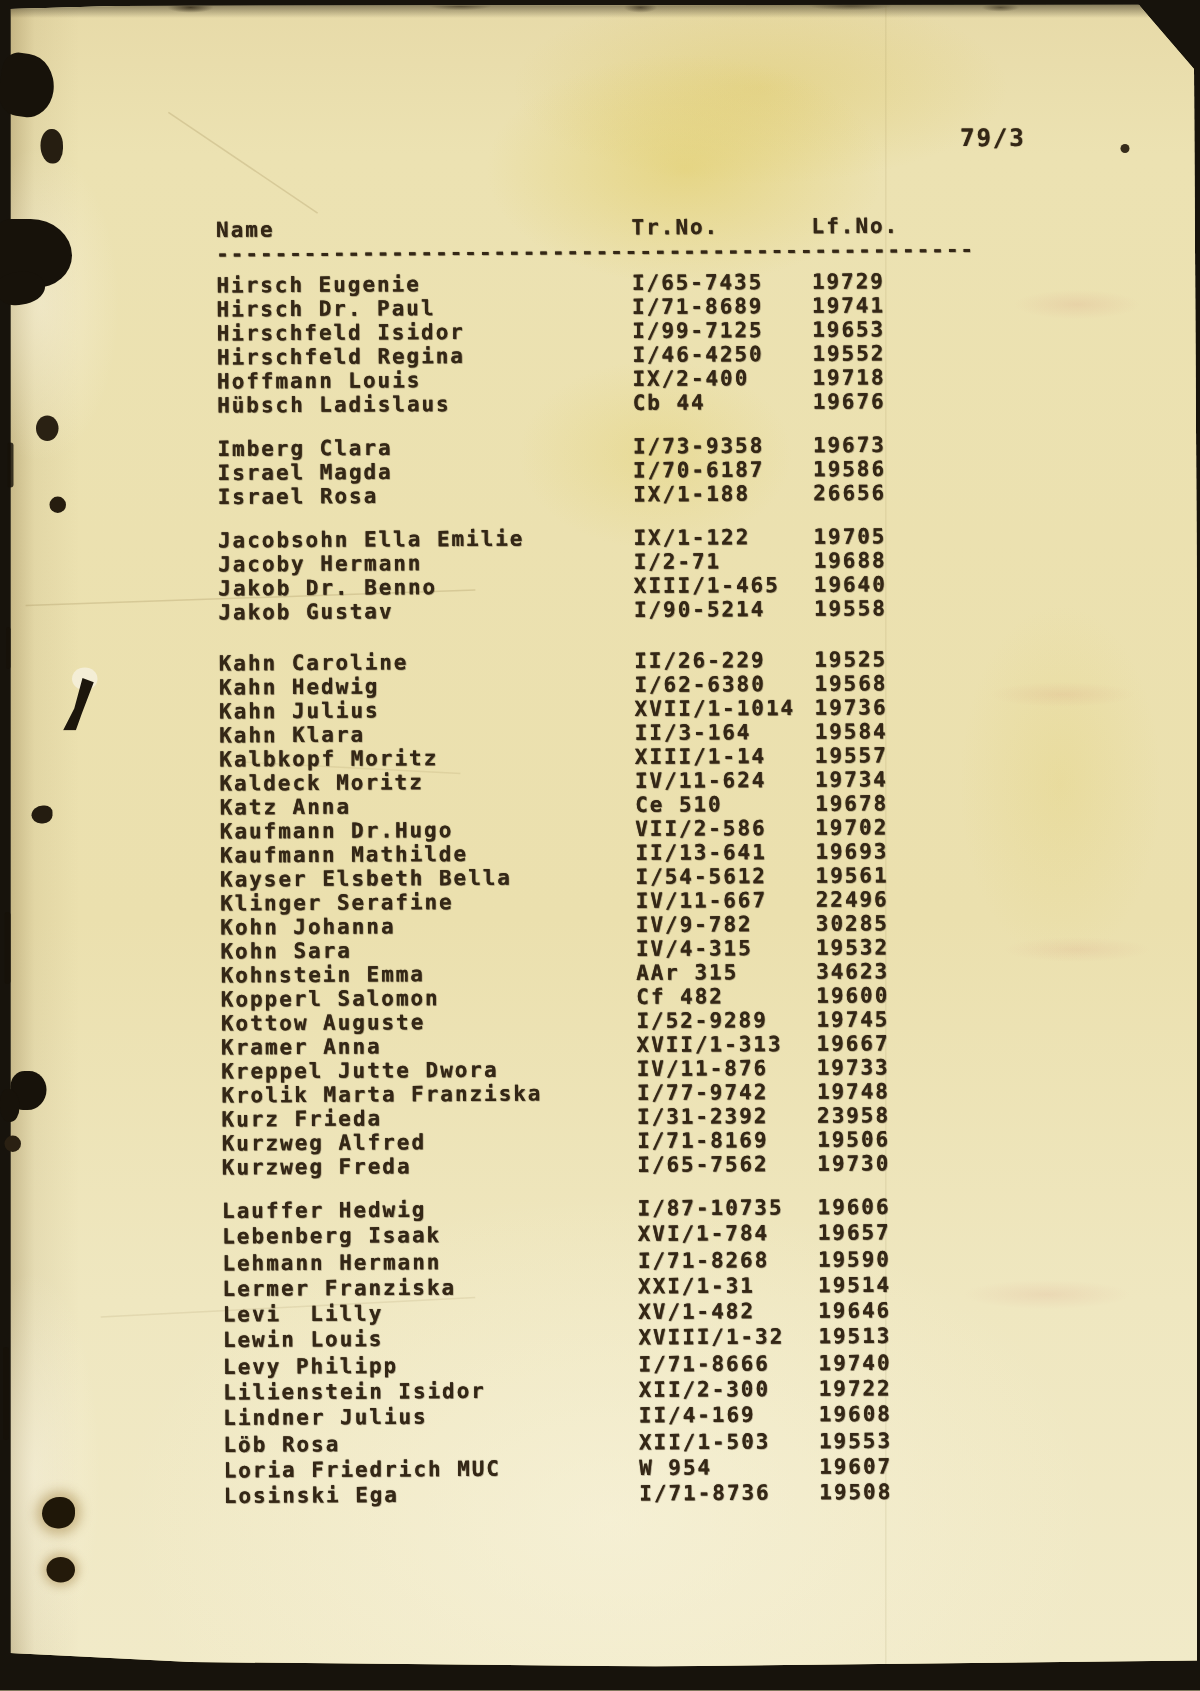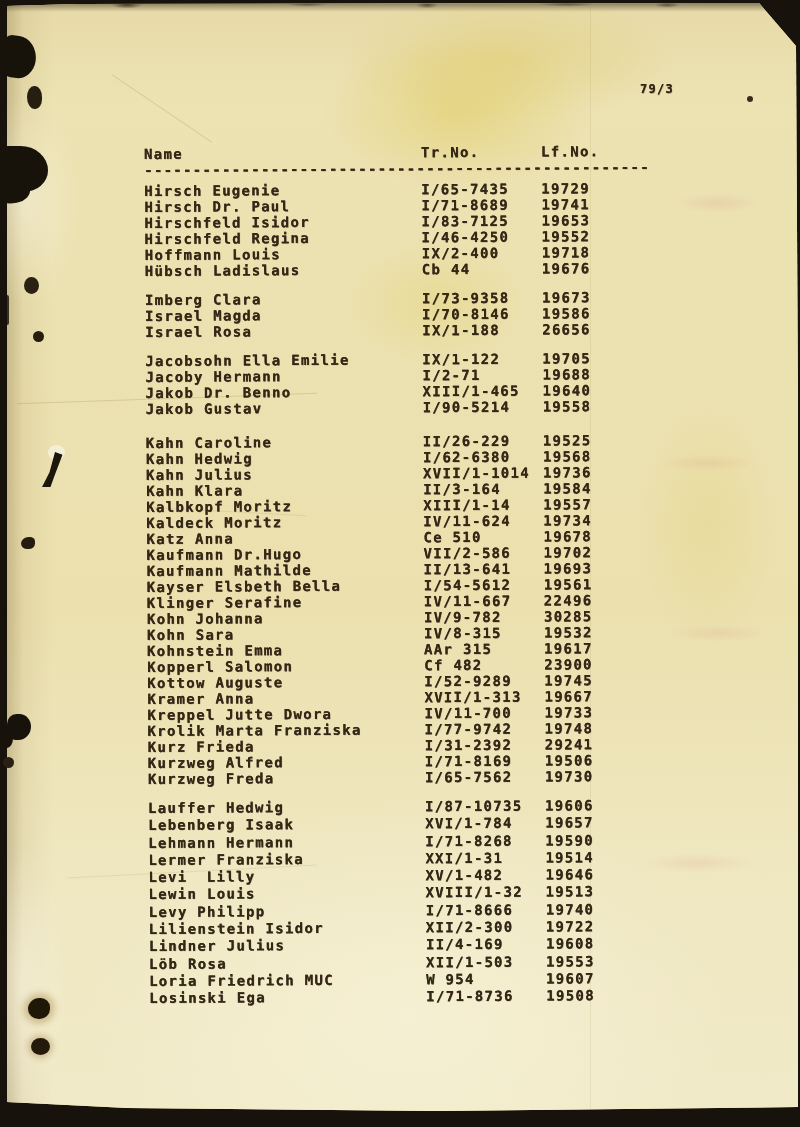--- a/index.html
+++ b/index.html
@@ -69,21 +69,21 @@
        box-shadow:0 0 6px 3px rgba(148,112,42,.35);}
   .dot-tr{left:747px;top:96px;width:6px;height:6px;border-radius:50%;background:#372c1b;}
   .sliver{position:absolute;background:rgba(22,17,8,.82);border-radius:2px;}
   .s1{left:5px;top:295px;width:4px;height:30px;}
   .s2{left:4px;top:418px;width:3px;height:28px;}
   .s3{left:3px;top:608px;width:4px;height:48px;}
   .s4{left:2px;top:898px;width:4px;height:62px;}
   
   .ink{color:#342716;font-weight:bold;letter-spacing:1.3px;
        text-shadow:0 0 .6px rgba(52,39,22,.85), .5px .5px 0 rgba(52,39,22,.30);}
-  .page-number{position:absolute;left:640px;top:82px;font-size:12px;}
+  .page-number{position:absolute;left:640px;top:82px;font-size:16px;}
   .doc{position:absolute;left:144px;top:146px;width:560px;transform:rotate(-0.35deg);transform-origin:0 0;}
   .hdr-row,.row{display:grid;grid-template-columns:277px 120px auto;line-height:16px;font-size:14px;}
   .cell,.hcell{white-space:pre;}
   .divider{font-size:14px;line-height:17px;white-space:pre;overflow:hidden;width:512px;letter-spacing:1.3px;}
   .tbody{margin-top:4px;}
   .group{margin-bottom:13px;}
   .group:nth-child(3){margin-bottom:18px;}
   .group:nth-child(5) .row{line-height:17.3px;}
 </style>
 </head>
@@ -115,21 +115,21 @@
           <span class="cell">I/65-7435</span>
           <span class="cell">19729</span>
         </div>
         <div class="row">
           <span class="cell">Hirsch Dr. Paul</span>
           <span class="cell">I/71-8689</span>
           <span class="cell">19741</span>
         </div>
         <div class="row">
           <span class="cell">Hirschfeld Isidor</span>
-          <span class="cell">I/83-7125</span>
+          <span class="cell">I/99-7125</span>
           <span class="cell">19653</span>
         </div>
         <div class="row">
           <span class="cell">Hirschfeld Regina</span>
           <span class="cell">I/46-4250</span>
           <span class="cell">19552</span>
         </div>
         <div class="row">
           <span class="cell">Hoffmann Louis</span>
           <span class="cell">IX/2-400</span>
@@ -142,21 +142,21 @@
         </div>
       </div>
       <div class="group">
         <div class="row">
           <span class="cell">Imberg Clara</span>
           <span class="cell">I/73-9358</span>
           <span class="cell">19673</span>
         </div>
         <div class="row">
           <span class="cell">Israel Magda</span>
-          <span class="cell">I/70-8146</span>
+          <span class="cell">I/70-6187</span>
           <span class="cell">19586</span>
         </div>
         <div class="row">
           <span class="cell">Israel Rosa</span>
           <span class="cell">IX/1-188</span>
           <span class="cell">26656</span>
         </div>
       </div>
       <div class="group">
         <div class="row">
@@ -236,57 +236,57 @@
           <span class="cell">IV/11-667</span>
           <span class="cell">22496</span>
         </div>
         <div class="row">
           <span class="cell">Kohn Johanna</span>
           <span class="cell">IV/9-782</span>
           <span class="cell">30285</span>
         </div>
         <div class="row">
           <span class="cell">Kohn Sara</span>
-          <span class="cell">IV/8-315</span>
+          <span class="cell">IV/4-315</span>
           <span class="cell">19532</span>
         </div>
         <div class="row">
           <span class="cell">Kohnstein Emma</span>
           <span class="cell">AAr 315</span>
-          <span class="cell">19617</span>
+          <span class="cell">34623</span>
         </div>
         <div class="row">
           <span class="cell">Kopperl Salomon</span>
           <span class="cell">Cf 482</span>
-          <span class="cell">23900</span>
+          <span class="cell">19600</span>
         </div>
         <div class="row">
           <span class="cell">Kottow Auguste</span>
           <span class="cell">I/52-9289</span>
           <span class="cell">19745</span>
         </div>
         <div class="row">
           <span class="cell">Kramer Anna</span>
           <span class="cell">XVII/1-313</span>
           <span class="cell">19667</span>
         </div>
         <div class="row">
           <span class="cell">Kreppel Jutte Dwora</span>
-          <span class="cell">IV/11-700</span>
+          <span class="cell">IV/11-876</span>
           <span class="cell">19733</span>
         </div>
         <div class="row">
           <span class="cell">Krolik Marta Franziska</span>
           <span class="cell">I/77-9742</span>
           <span class="cell">19748</span>
         </div>
         <div class="row">
           <span class="cell">Kurz Frieda</span>
           <span class="cell">I/31-2392</span>
-          <span class="cell">29241</span>
+          <span class="cell">23958</span>
         </div>
         <div class="row">
           <span class="cell">Kurzweg Alfred</span>
           <span class="cell">I/71-8169</span>
           <span class="cell">19506</span>
         </div>
         <div class="row">
           <span class="cell">Kurzweg Freda</span>
           <span class="cell">I/65-7562</span>
           <span class="cell">19730</span>

